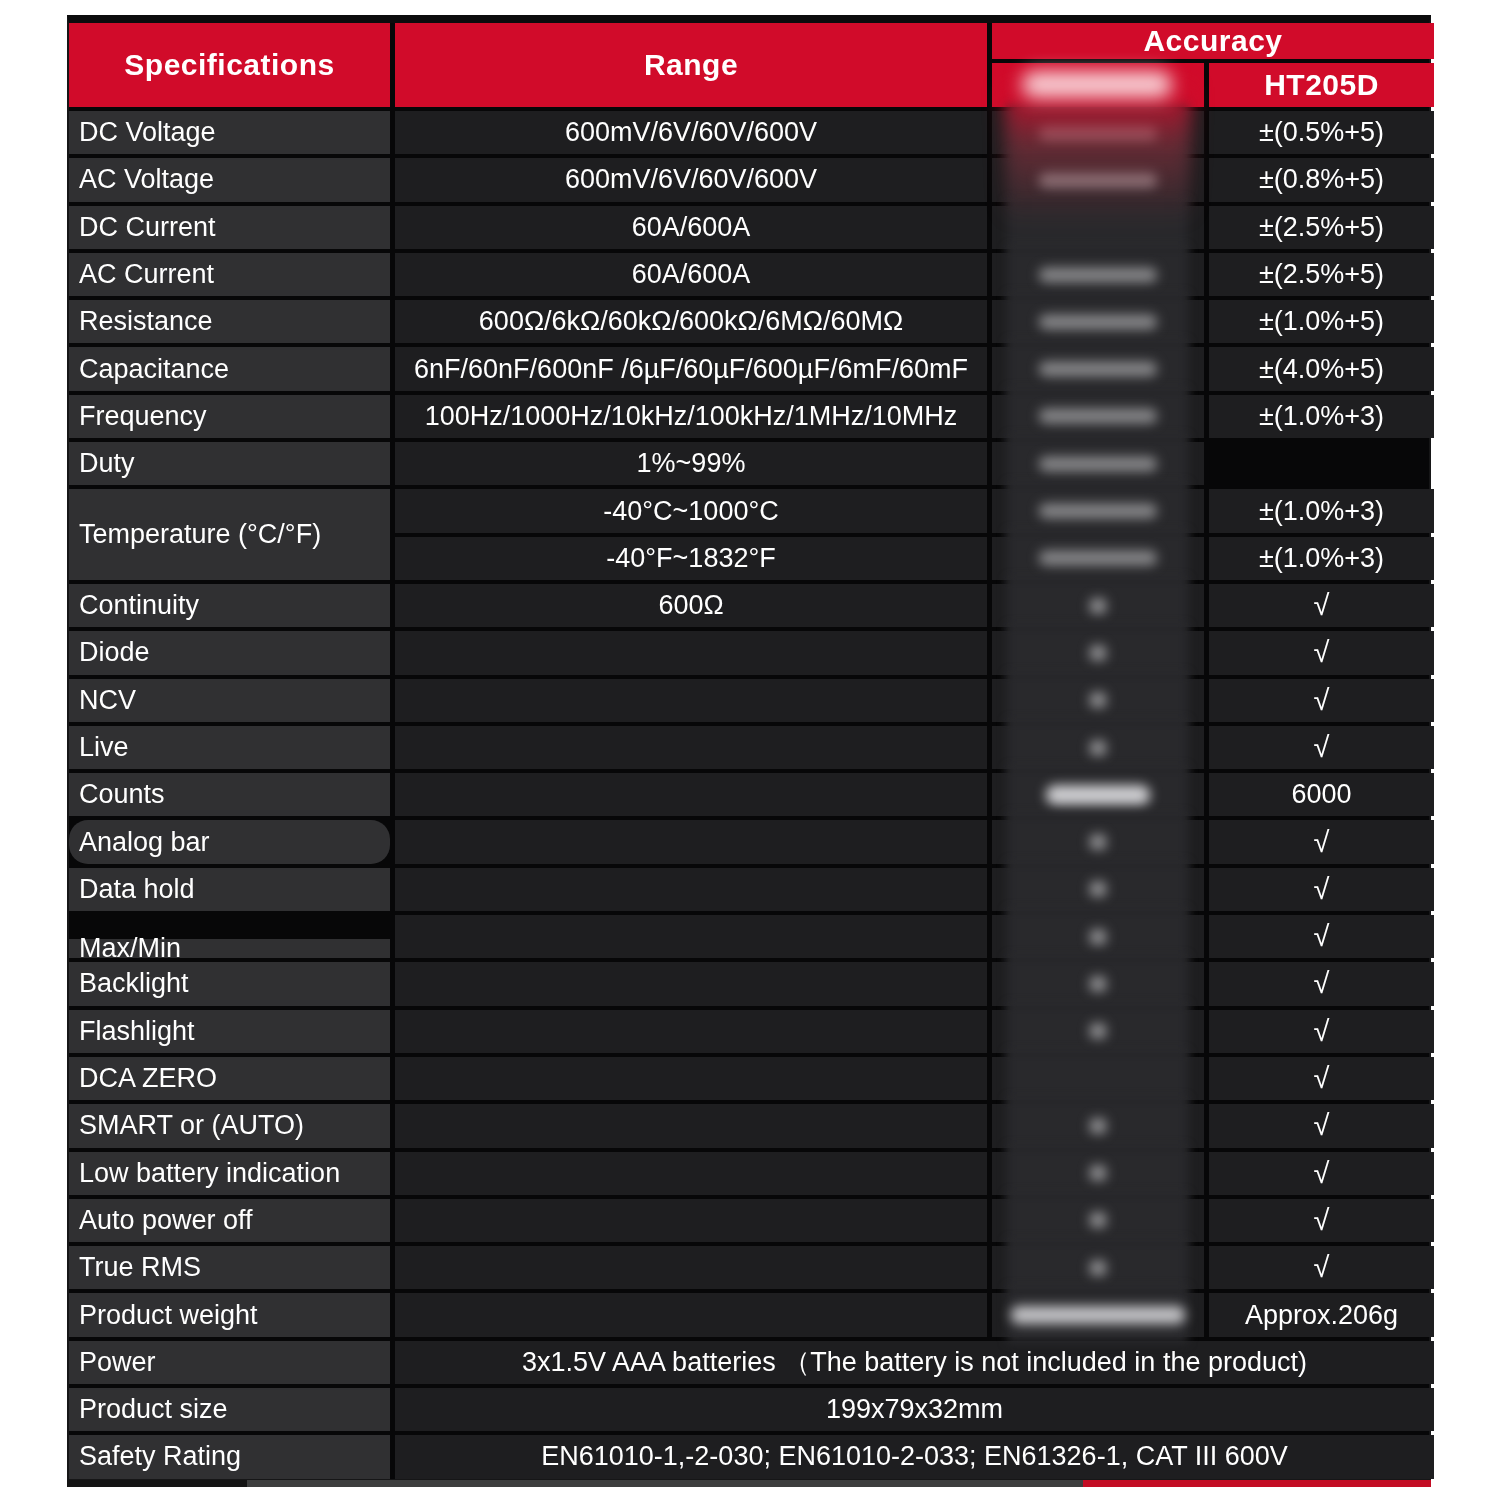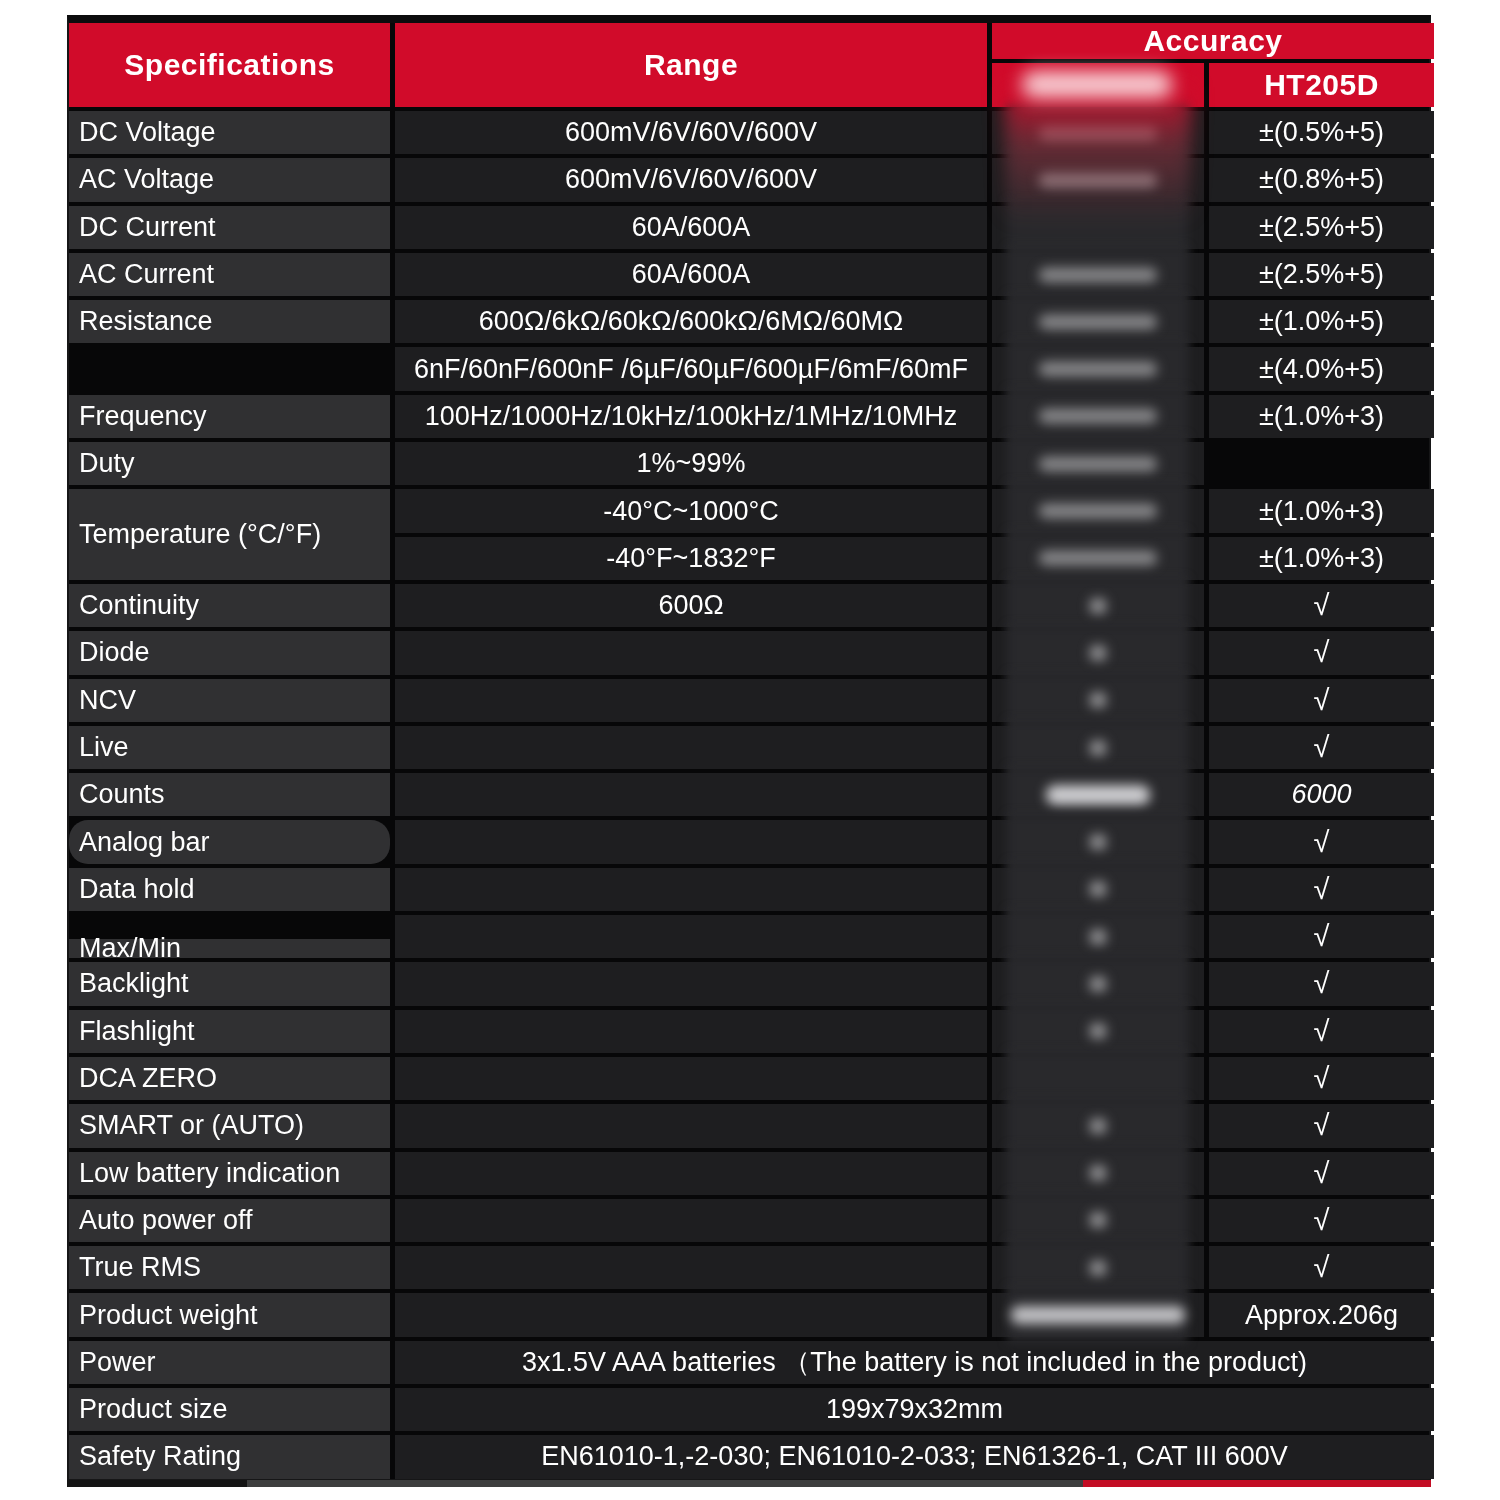--- a/index.html
+++ b/index.html
@@ -110,20 +110,23 @@
       <div class="cell val" style="grid-area: 7 / 2;">
         <span>600Ω/6kΩ/60kΩ/600kΩ/6MΩ/60MΩ</span>
       </div>
       <div class="cell rcell" style="grid-area: 7 / 3;">
         <div class="r-smear"></div>
         <div class="r-blob b-text"></div>
       </div>
       <div class="cell val" style="grid-area: 7 / 4;">
         <span>±(1.0%+5)</span>
       </div>
+      <div class="cell lbl" style="grid-area: 8 / 1;">
+        <span>Capacitance</span>
+      </div>
       <div class="cell val" style="grid-area: 8 / 2;">
         <span>6nF/60nF/600nF /6µF/60µF/600µF/6mF/60mF</span>
       </div>
       <div class="cell rcell" style="grid-area: 8 / 3;">
         <div class="r-smear"></div>
         <div class="r-blob b-text"></div>
       </div>
       <div class="cell val" style="grid-area: 8 / 4;">
         <span>±(4.0%+5)</span>
       </div>
@@ -228,21 +231,21 @@
       <div class="cell lbl" style="grid-area: 17 / 1;">
         <span>Counts</span>
       </div>
       <div class="cell val" style="grid-area: 17 / 2;">
         <span></span>
       </div>
       <div class="cell rcell" style="grid-area: 17 / 3;">
         <div class="r-smear"></div>
         <div class="r-blob b-wide"></div>
       </div>
-      <div class="cell val" style="grid-area: 17 / 4; font-style: italic;">
+      <div class="cell val" style="grid-area: 17 / 4;">
         <span>6000</span>
       </div>
       <div class="cell lbl" style="grid-area: 18 / 1; border-radius: 19px;">
         <span>Analog bar</span>
       </div>
       <div class="cell val" style="grid-area: 18 / 2;">
         <span></span>
       </div>
       <div class="cell rcell" style="grid-area: 18 / 3;">
         <div class="r-smear"></div>

